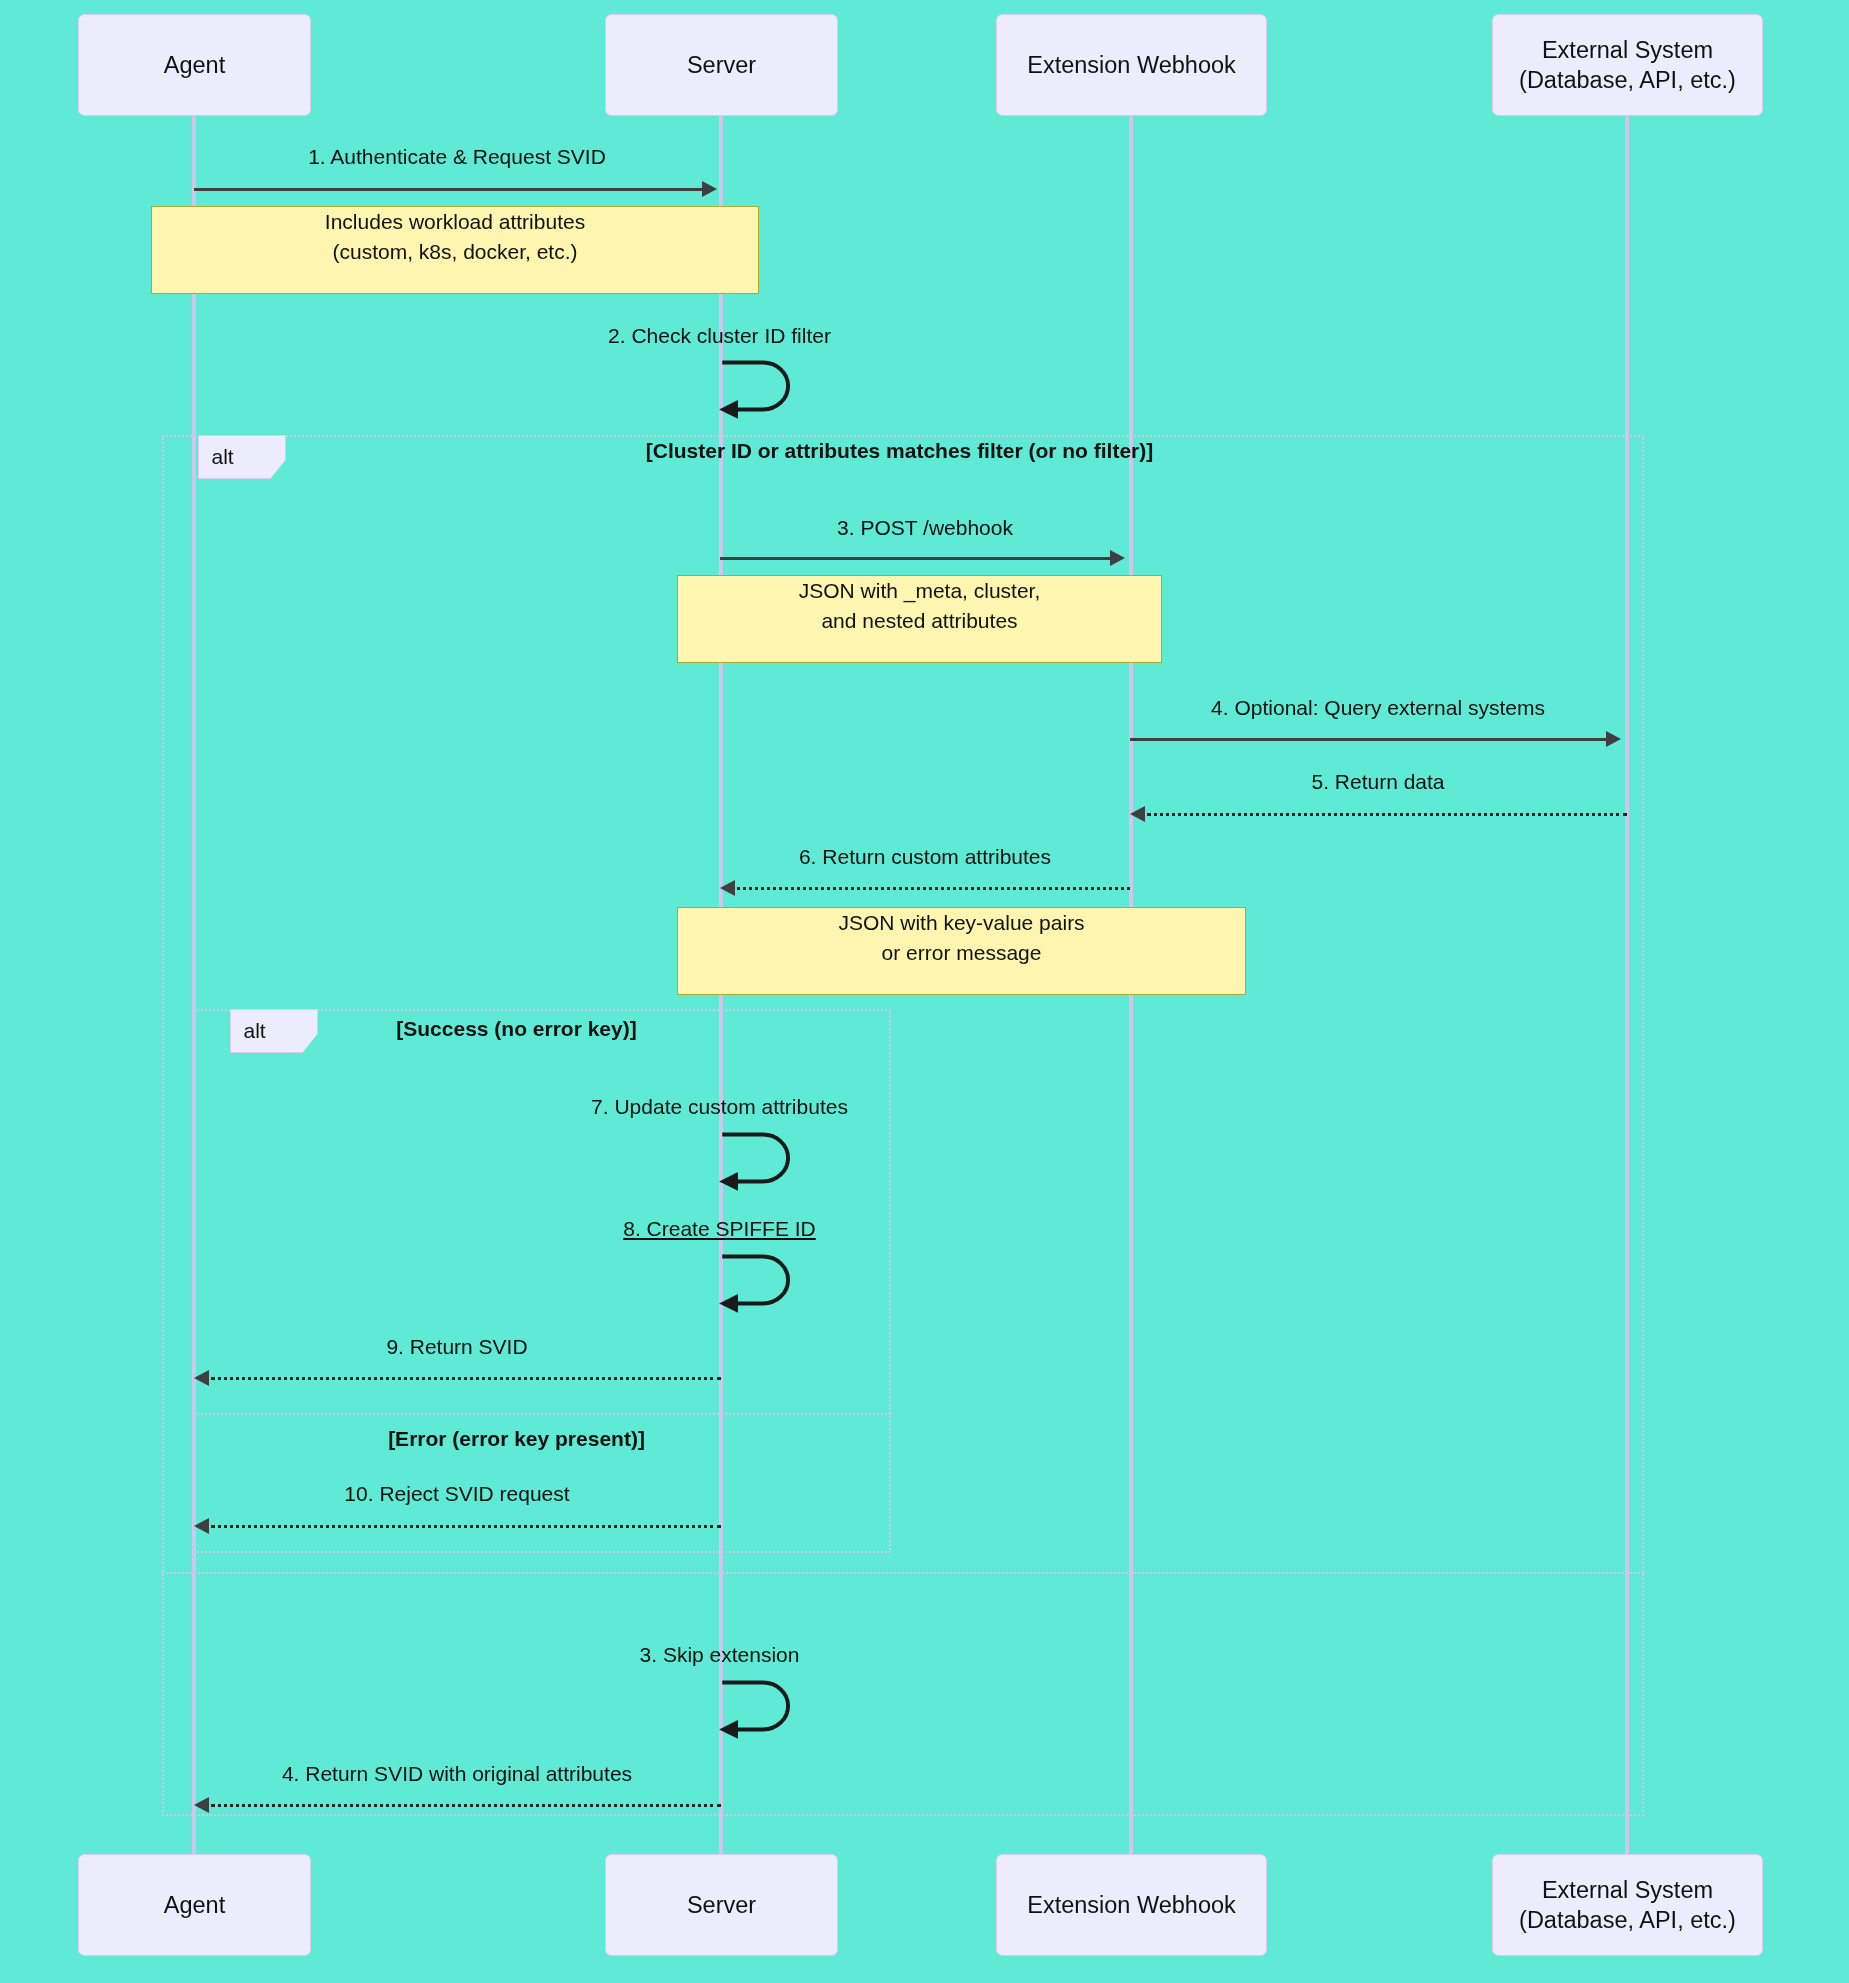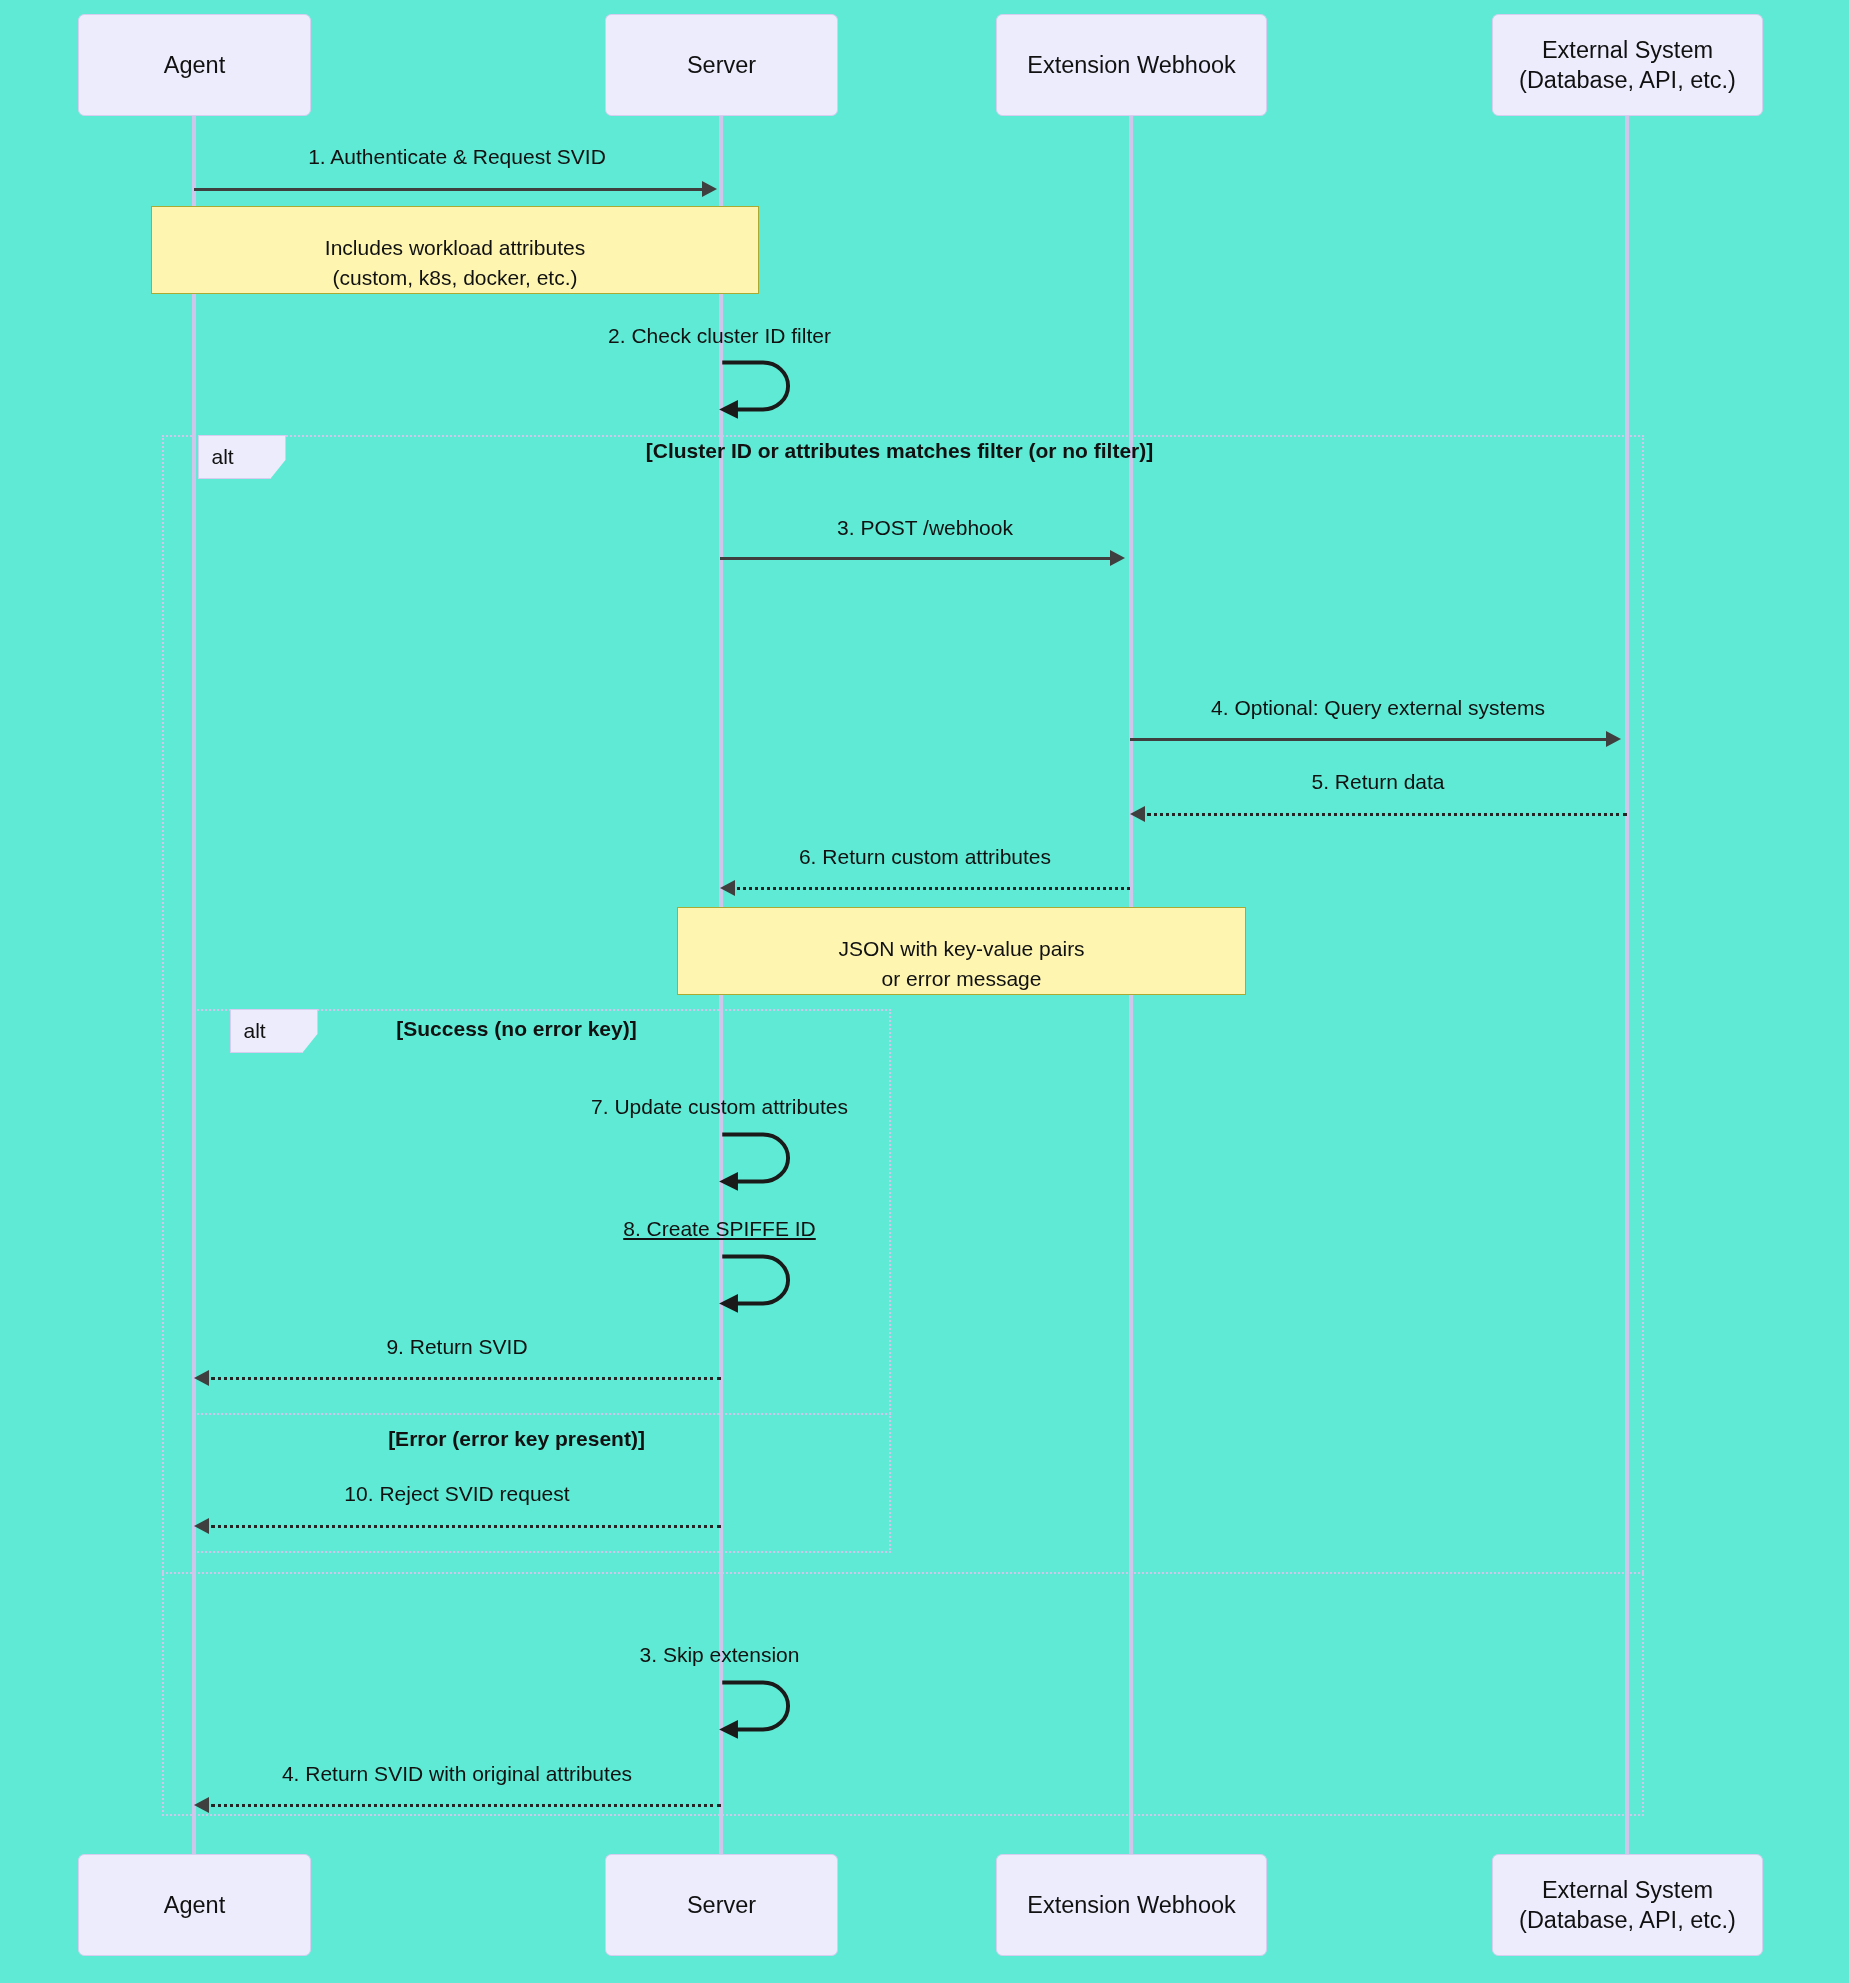--- a/index.html
+++ b/index.html
@@ -74,21 +74,21 @@
   .selfloop {
     position: absolute;
   }
   
   .note {
     position: absolute;
     box-sizing: border-box;
     background: #fdf5b0;
     border: 1.6px solid #aaaa33;
     display: flex;
-    align-items: flex-end;
+    align-items: flex-start;
     justify-content: center;
     text-align: center;
     color: #111111;
     font-size: 21px;
     line-height: 1.42;
     white-space: pre-line;
     font-family: "Liberation Sans", sans-serif;
   }
   
   .altbox {
@@ -170,20 +170,24 @@
   <div class="altbox" style="left:162px; top:435px; width:1482px; height:1381px;"></div>
   <div class="altlabel" style="left:162px; top:435px; width:88px; height:44px;">
     <span>alt</span>
   </div>
   <div class="altcond" style="left:391px; top:439px; width:1017px;">[Cluster ID or attributes matches filter (or no filter)]</div>
 
   <div class="msg-label" style="left:720px; top:516px; width:410px;">3. POST /webhook</div>
   <div class="msg" style="left:720px; top:557px; width:395px;"></div>
   <div class="arrowhead right" style="left:1110px; top:550px;"></div>
 
+  <div class="note" style="left:677px; top:575px; width:485px; height:88px;">
+    <span>JSON with _meta, cluster,
+and nested attributes</span>
+  </div>
 
   <div class="msg-label" style="left:1130px; top:696px; width:496px;">4. Optional: Query external systems</div>
   <div class="msg" style="left:1130px; top:738px; width:481px;"></div>
   <div class="arrowhead right" style="left:1606px; top:731px;"></div>
 
   <div class="msg-label" style="left:1130px; top:770px; width:496px;">5. Return data</div>
   <div class="msg dashed" style="left:1147px; top:813px; width:480px;"></div>
   <div class="arrowhead left" style="left:1130px; top:806px;"></div>
 
   <div class="msg-label" style="left:720px; top:845px; width:410px;">6. Return custom attributes</div>

